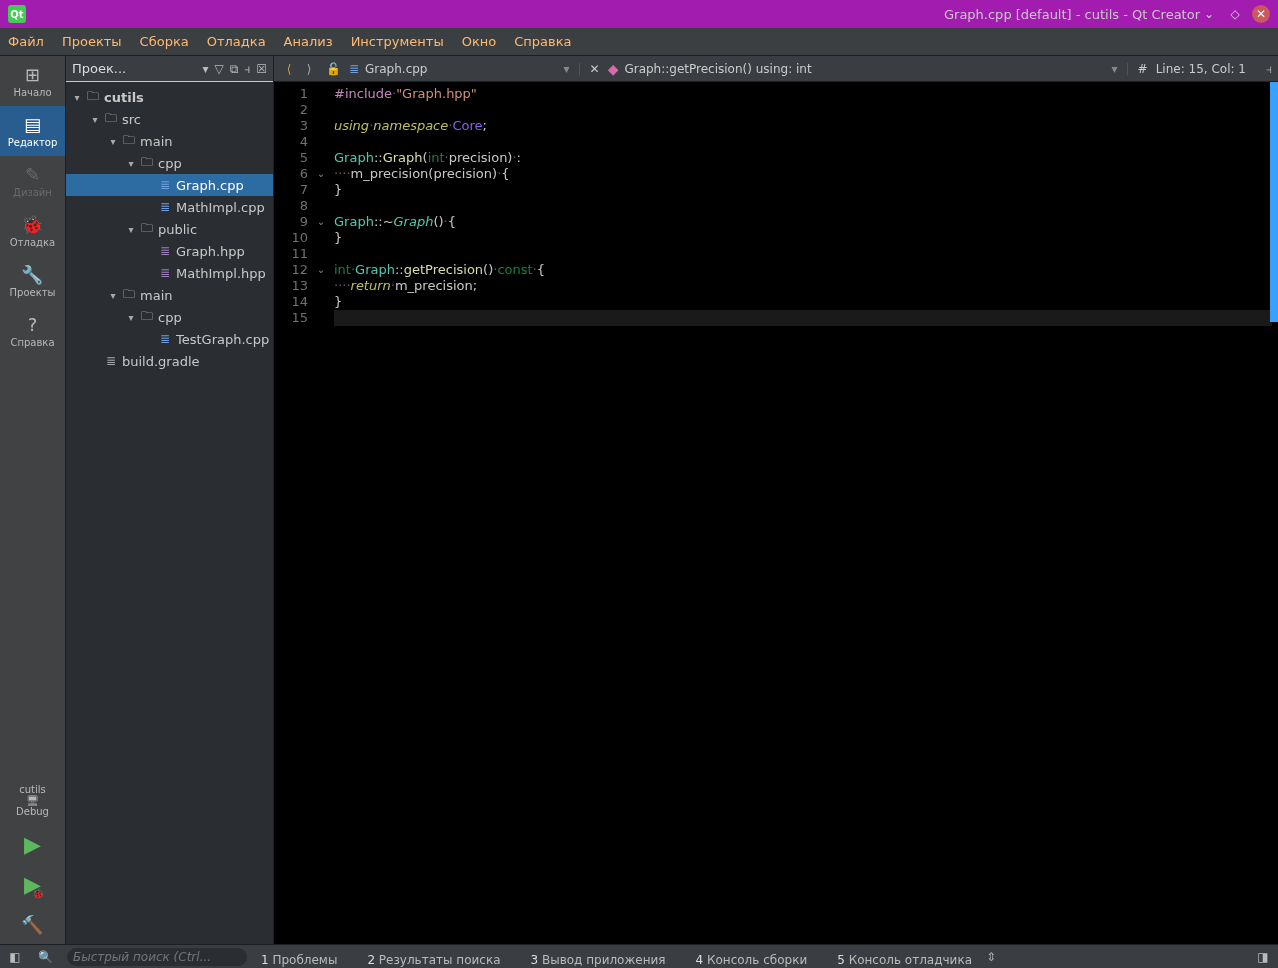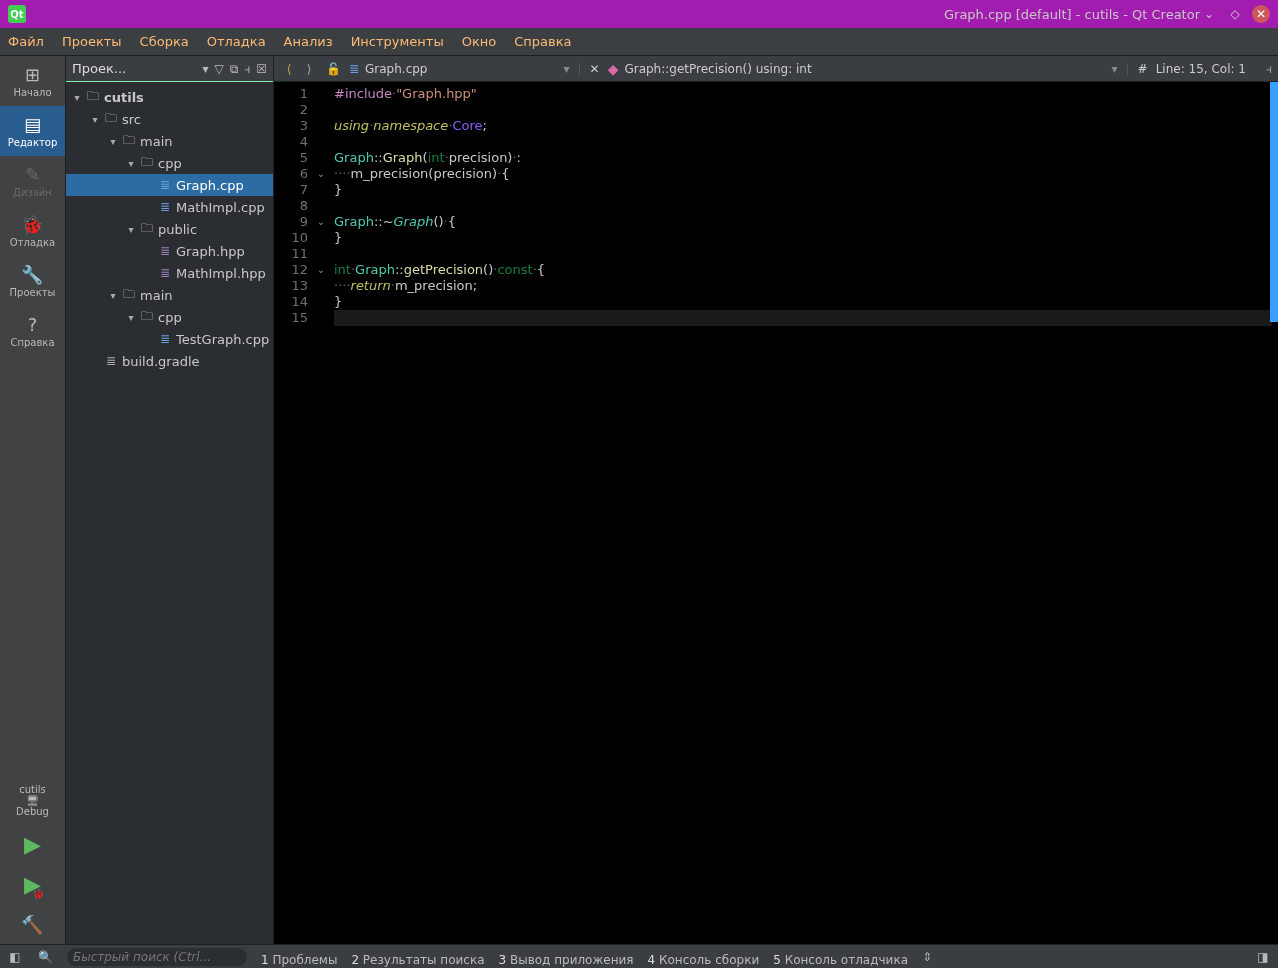--- a/index.html
+++ b/index.html
@@ -316,21 +316,21 @@
         </div>
       <div class="scrollbar-v"></div>
     </div>
   </div>
 </div>
 
 <div class="bottombar">
   <span class="showpane">◧</span>
   <span style="color:#888;">🔍</span>
   <input class="search" placeholder="Быстрый поиск (Ctrl..." style="">
-  <div id="panes" style="display:flex;gap:14px;margin-top:6px;">
+  <div id="panes" style="display:flex;gap:30px;margin-top:6px;">
       <span class="pane-item"><b>1</b>  Проблемы</span>
       <span class="pane-item"><b>2</b>  Результаты поиска</span>
       <span class="pane-item"><b>3</b>  Вывод приложения</span>
       <span class="pane-item"><b>4</b>  Консоль сборки</span>
       <span class="pane-item"><b>5</b>  Консоль отладчика</span>
     </div>
   <span style="color:#aaa;">⇕</span>
   <div class="flex"></div>
   <span class="showpane">◨</span>
 </div>

